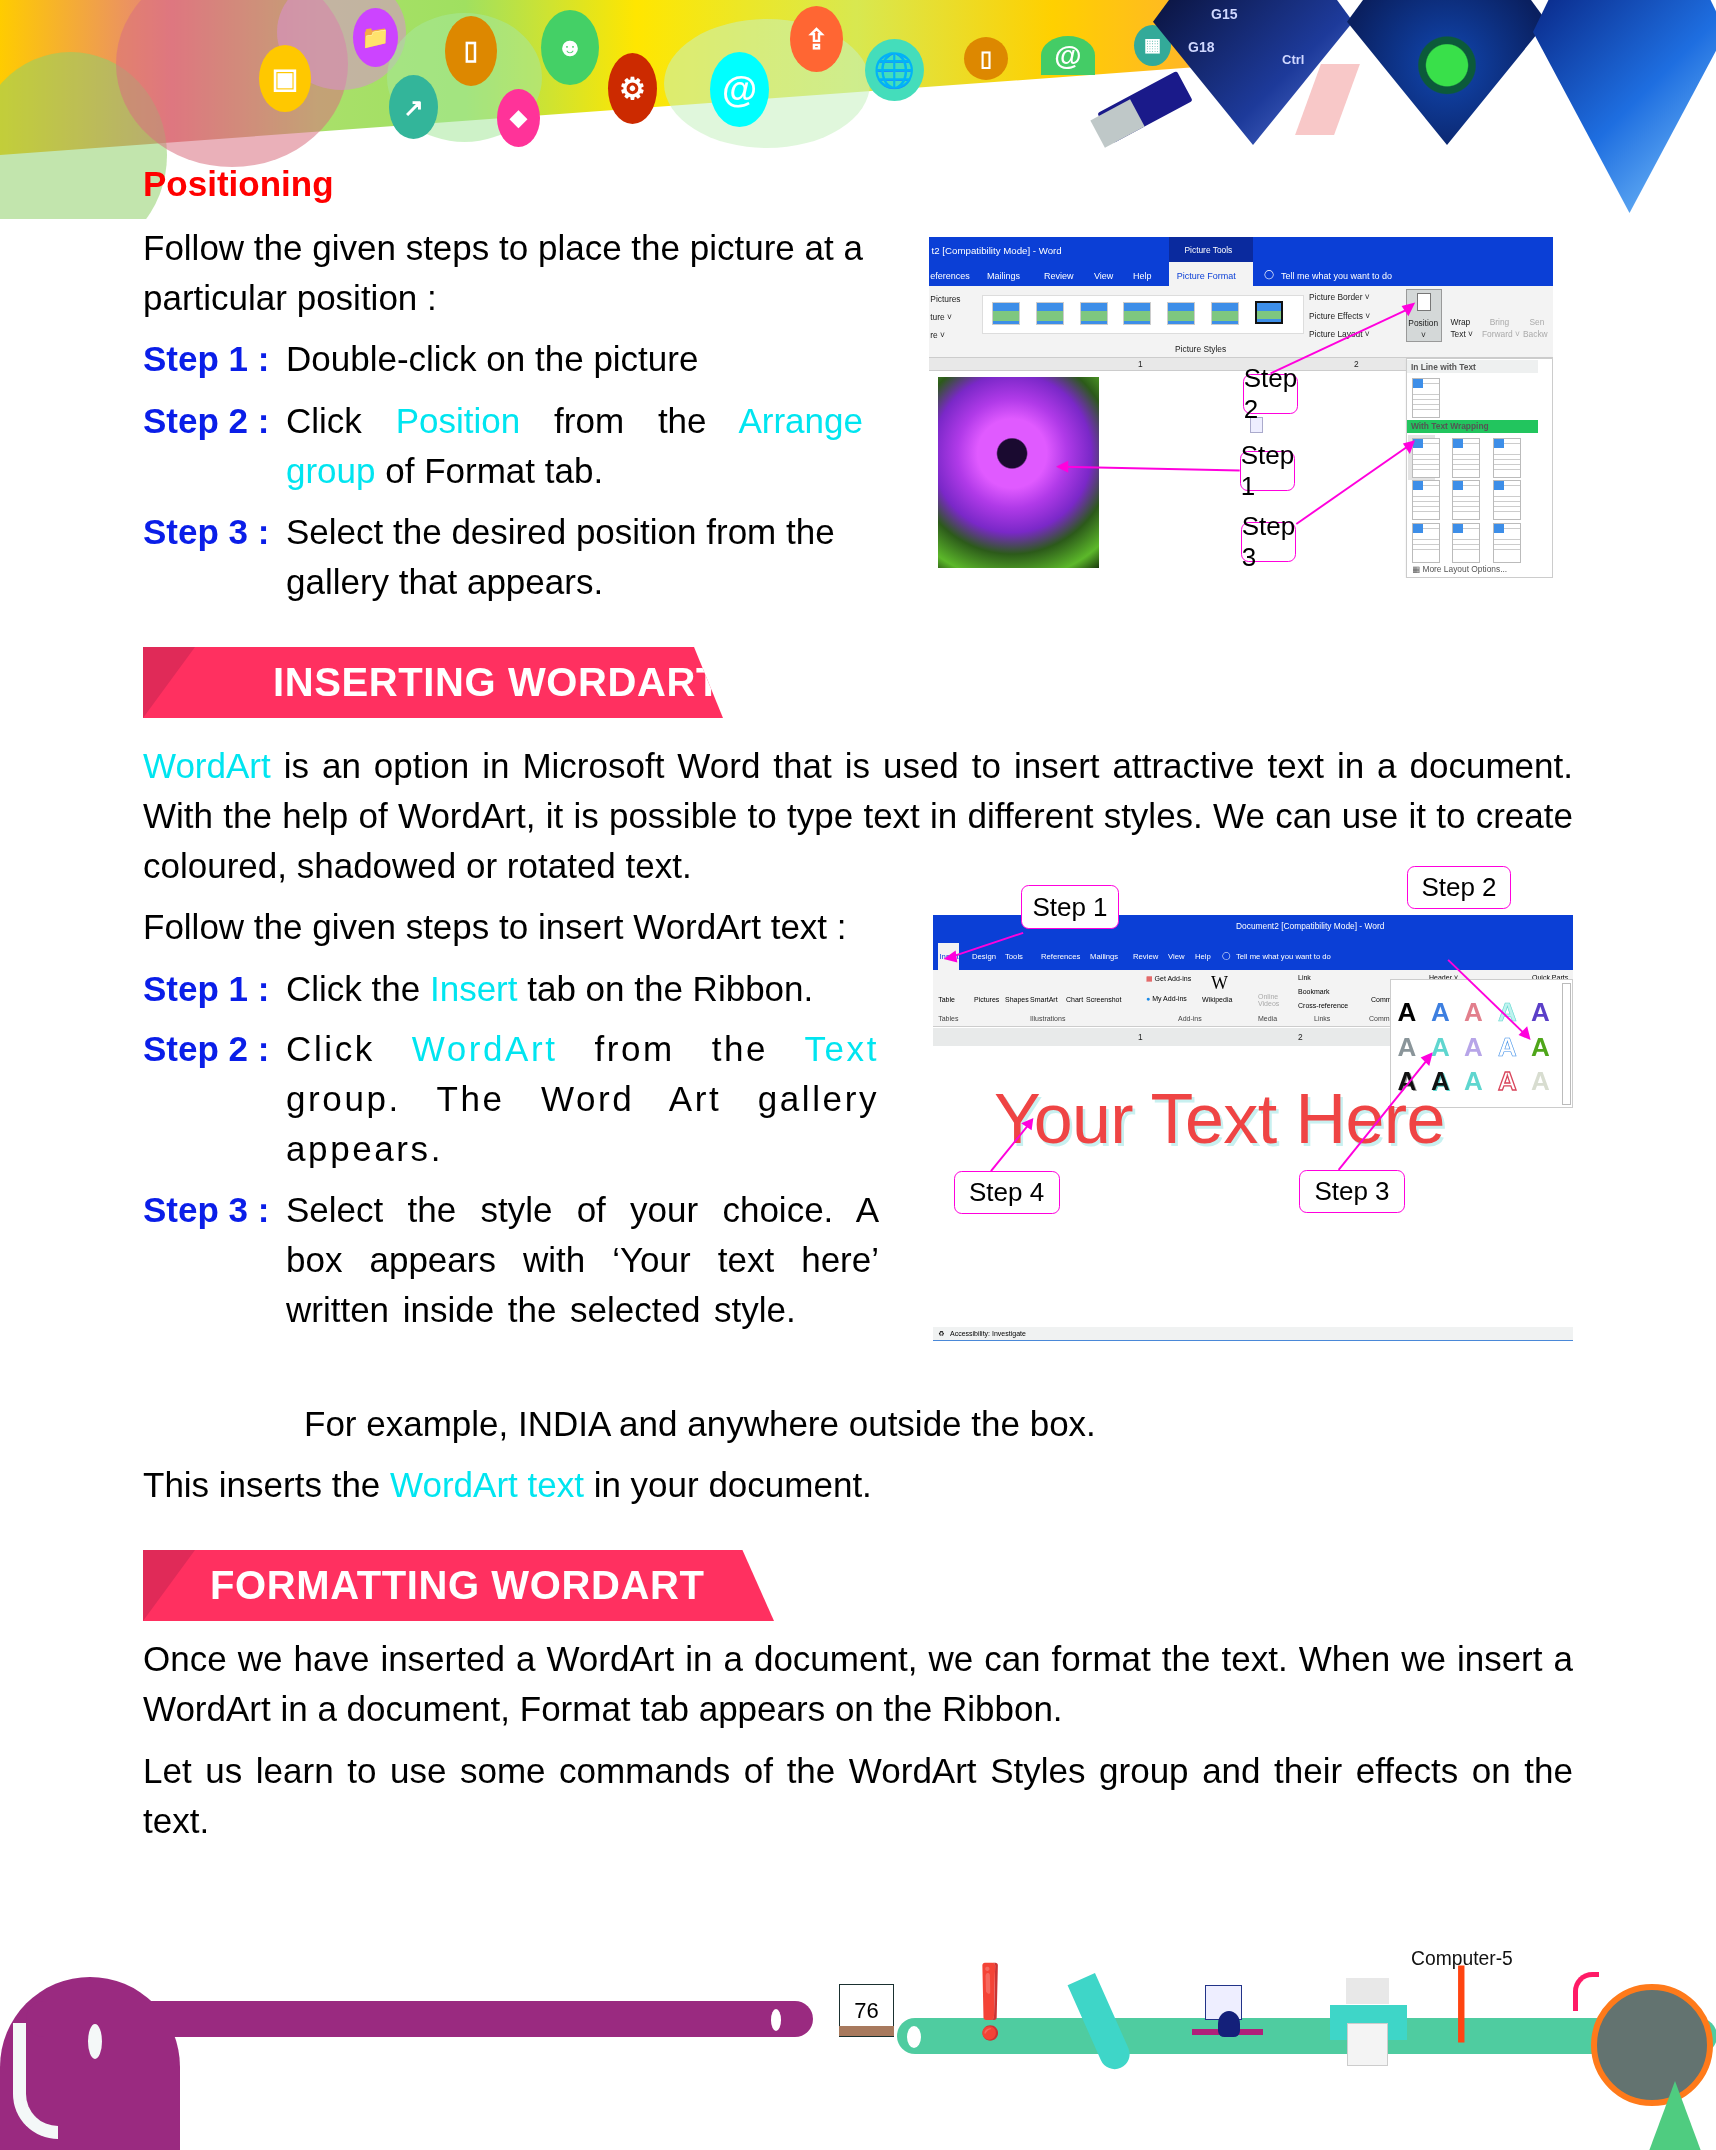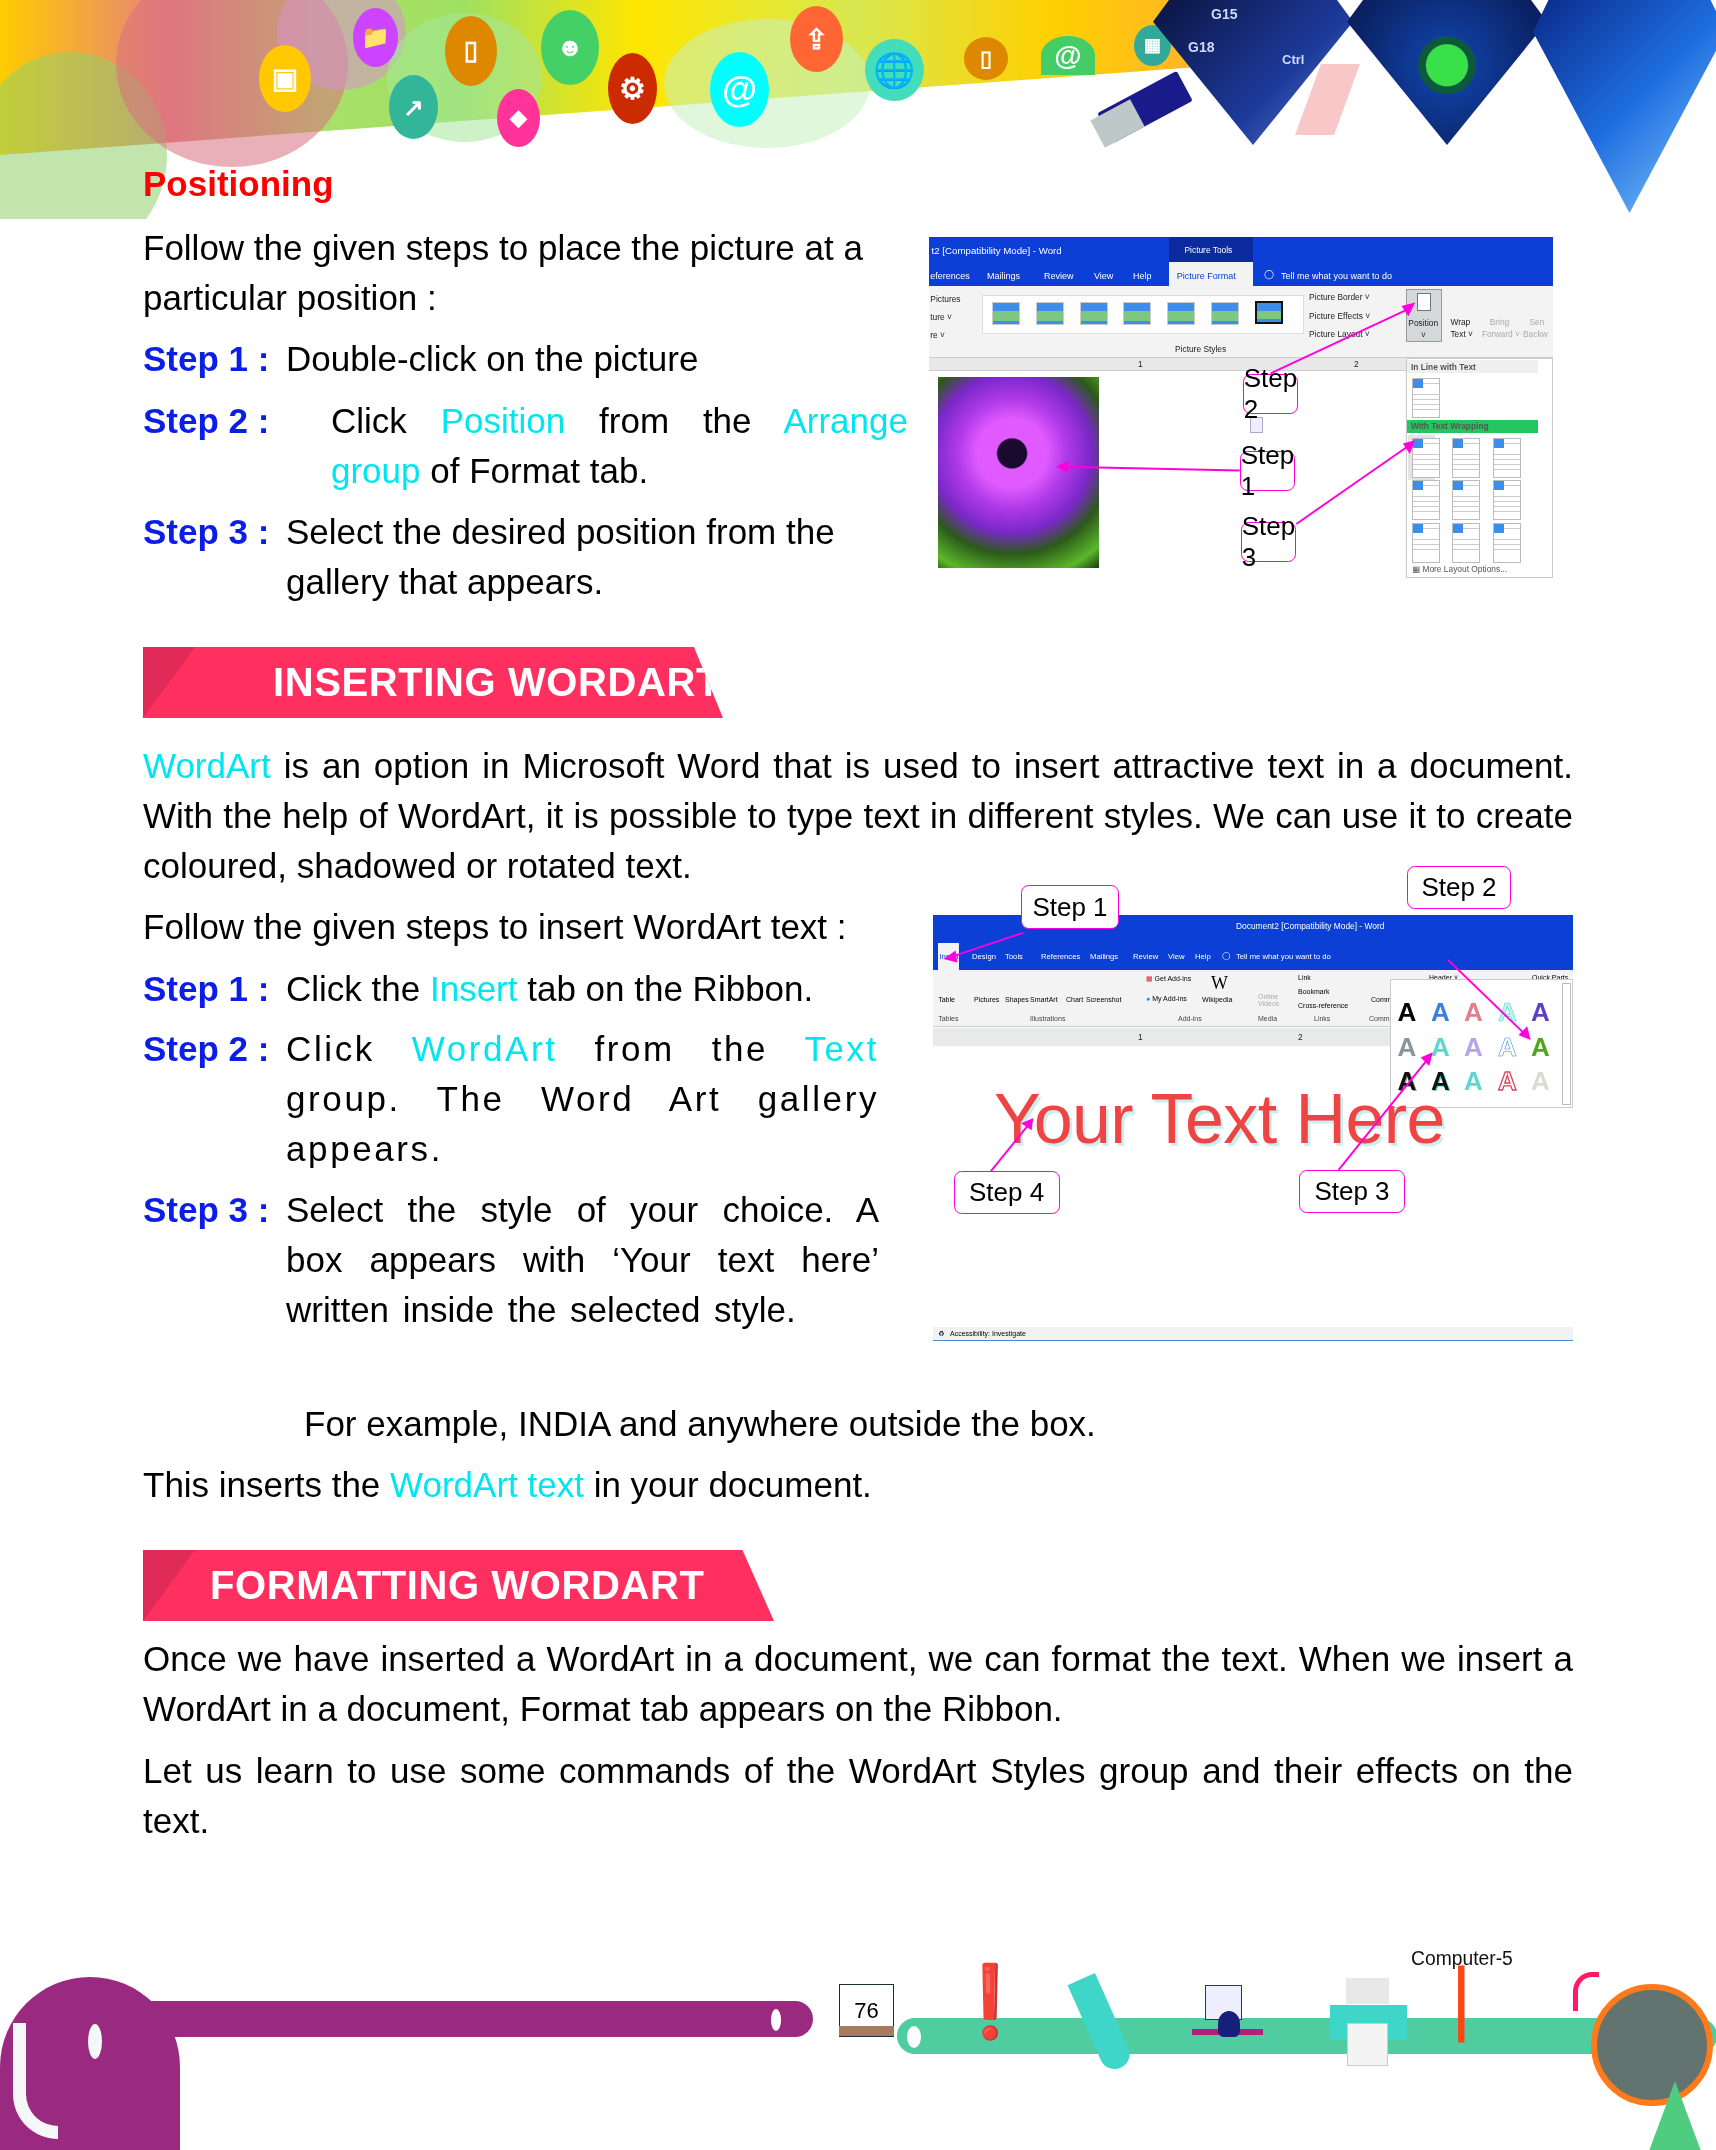--- a/index.html
+++ b/index.html
@@ -91,21 +91,21 @@
 
 <div class="abs txt" style="left:143px;top:223px;width:786px;">Follow the given steps to place the picture at a particular position :</div>
 
 <div class="abs txt" style="left:143px;top:334px;width:786px;">
   <div style="display:flex;">
     <span class="step" style="width:143px;flex:none;">Step 1 :</span>
     <span>Double-click on the picture</span>
   </div>
   <div style="display:flex;margin-top:11.6px;">
     <span class="step" style="width:143px;flex:none;">Step 2 :</span>
-    <span style="width:577px;text-align:justify;word-spacing:15.5px;margin-left:45px;"><span>Click </span><span class="hl">Position</span><span> from the </span><span class="hl">Arrange group</span><span style="word-spacing:0"> of Format tab.</span></span>
+    <span style="width:577px;text-align:justify;word-spacing:15.5px;"><span>Click </span><span class="hl">Position</span><span> from the </span><span class="hl">Arrange group</span><span style="word-spacing:0"> of Format tab.</span></span>
   </div>
   <div style="display:flex;margin-top:11.6px;">
     <span class="step" style="width:143px;flex:none;">Step 3 :</span>
     <span style="width:619px;">Select the desired position from the gallery that appears.</span>
   </div>
 </div>
 
 <div class="ws" style="left:929px;top:237px;width:624px;height:341px;">
   <div class="titlebar" style="left:0;top:0;width:624px;height:49px;">
     <span class="abs" style="left:2.6px;top:7.7px;">t2 [Compatibility Mode]  -  Word</span>

